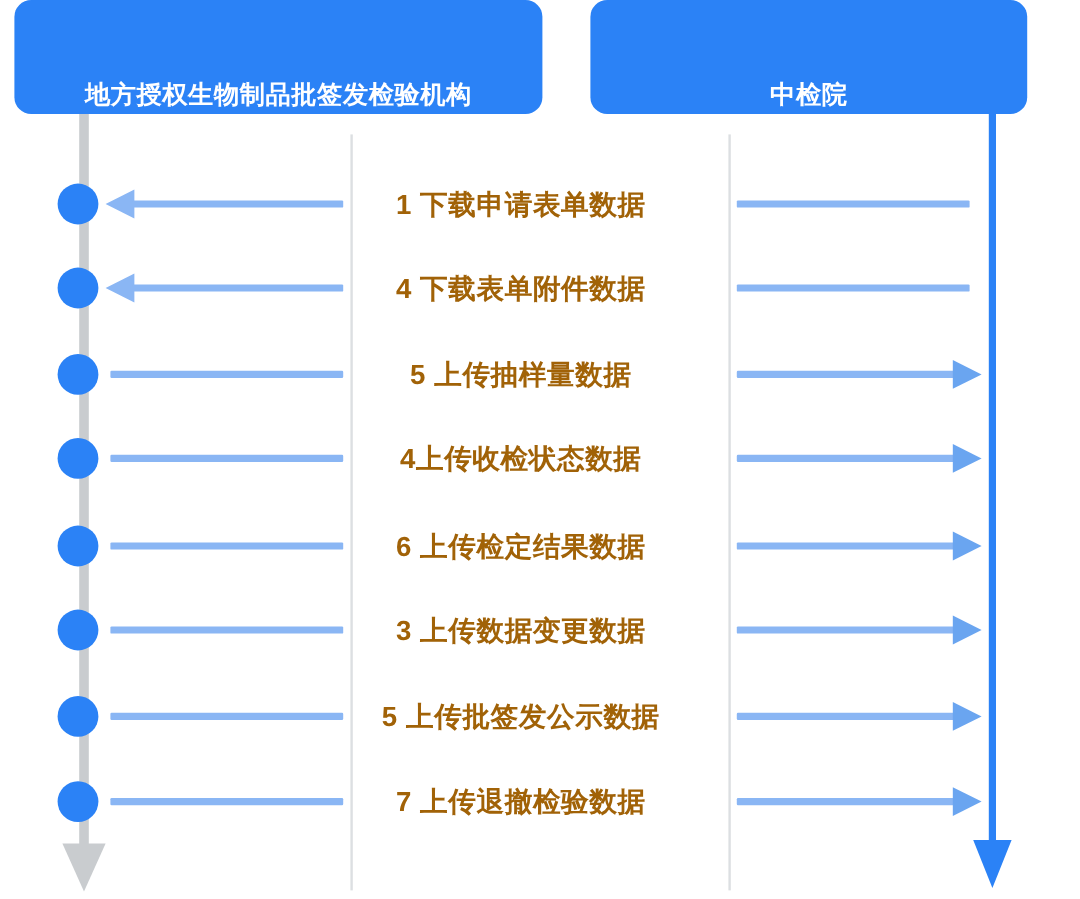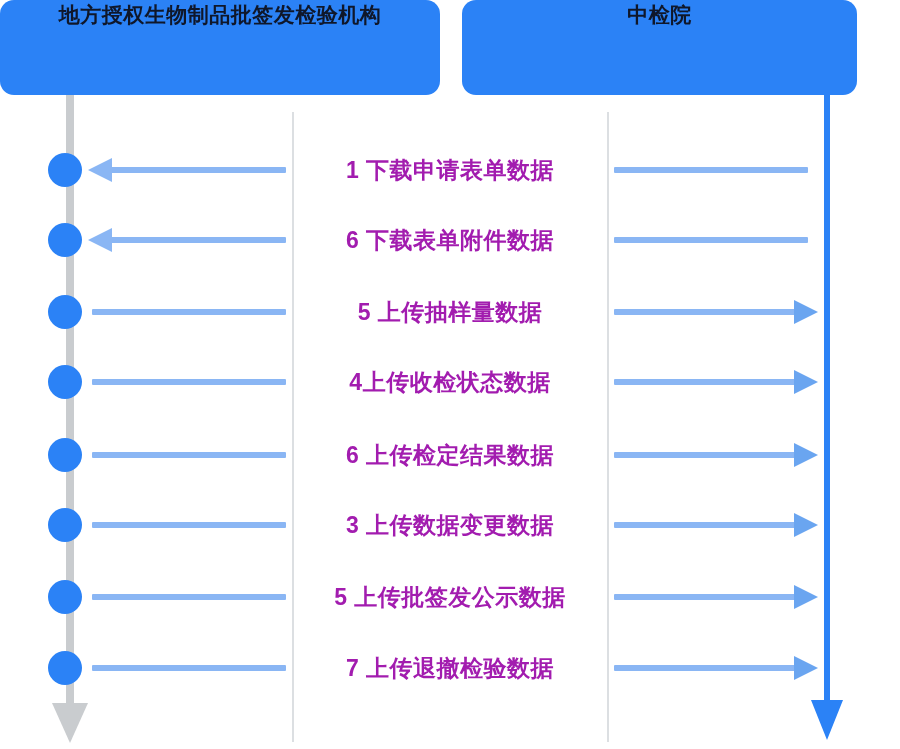--- a/index.html
+++ b/index.html
@@ -12,34 +12,35 @@
   }
   #canvas{position:relative;width:900px;height:749px;}
 
   
   .hdr{
     position:absolute;
     top:0;
     height:95px;
     background:#2b82f6;
     border-radius:14px;
-    color:#0f172a;
+    color:#ffffff;
     display:flex;
     flex-direction:column;
     align-items:center;
-    justify-content:flex-start;
+    justify-content:flex-end;
     font-weight:bold;
     font-size:21px;
     line-height:1.42;
     letter-spacing:0.5px;
     text-align:center;
     box-sizing:border-box;
+    margin-left:12px;
   }
   #hdr-left{left:0;width:440px;}
-  #hdr-right{left:462px;width:395px;}
+  #hdr-right{left:480px;width:364px;}
   .hdr .ln{display:block;white-space:nowrap;}
 
   
   .lifeline{position:absolute;}
 
   #life-left{
     left:66px;top:95px;width:8px;height:620px;
     background:#c9cccf;
   }
   #life-left-head{
@@ -103,27 +104,27 @@
   }
   .head-right{
     left:794px;
     border-top:12px solid transparent;
     border-bottom:12px solid transparent;
     border-left:24px solid #6aa5f0;
   }
 
   .label{
     position:absolute;
-    left:300px;
+    left:284px;
     width:300px;
     top:-17px;
     height:34px;
     line-height:34px;
     text-align:center;
-    color:#a21caf;
+    color:#a16207;
     font-size:23px;
     font-weight:bold;
     white-space:nowrap;
     letter-spacing:0.5px;
   }
 </style>
 </head>
 <body>
 
 <div id="canvas">
@@ -150,21 +151,21 @@
         <div class="dot"></div>
         <div class="head head-left"></div>
         <div class="seg seg-left has-head"></div>
         <div class="label">1 下载申请表单数据</div>
         <div class="seg seg-right"></div>
       </div>
       <div class="row" style="top: 240px;">
         <div class="dot"></div>
         <div class="head head-left"></div>
         <div class="seg seg-left has-head"></div>
-        <div class="label">6 下载表单附件数据</div>
+        <div class="label">4 下载表单附件数据</div>
         <div class="seg seg-right"></div>
       </div>
       <div class="row" style="top: 312px;">
         <div class="dot"></div>
         <div class="seg seg-left"></div>
         <div class="label">5 上传抽样量数据</div>
         <div class="seg seg-right has-head"></div>
         <div class="head head-right"></div>
       </div>
       <div class="row" style="top: 382px;">

